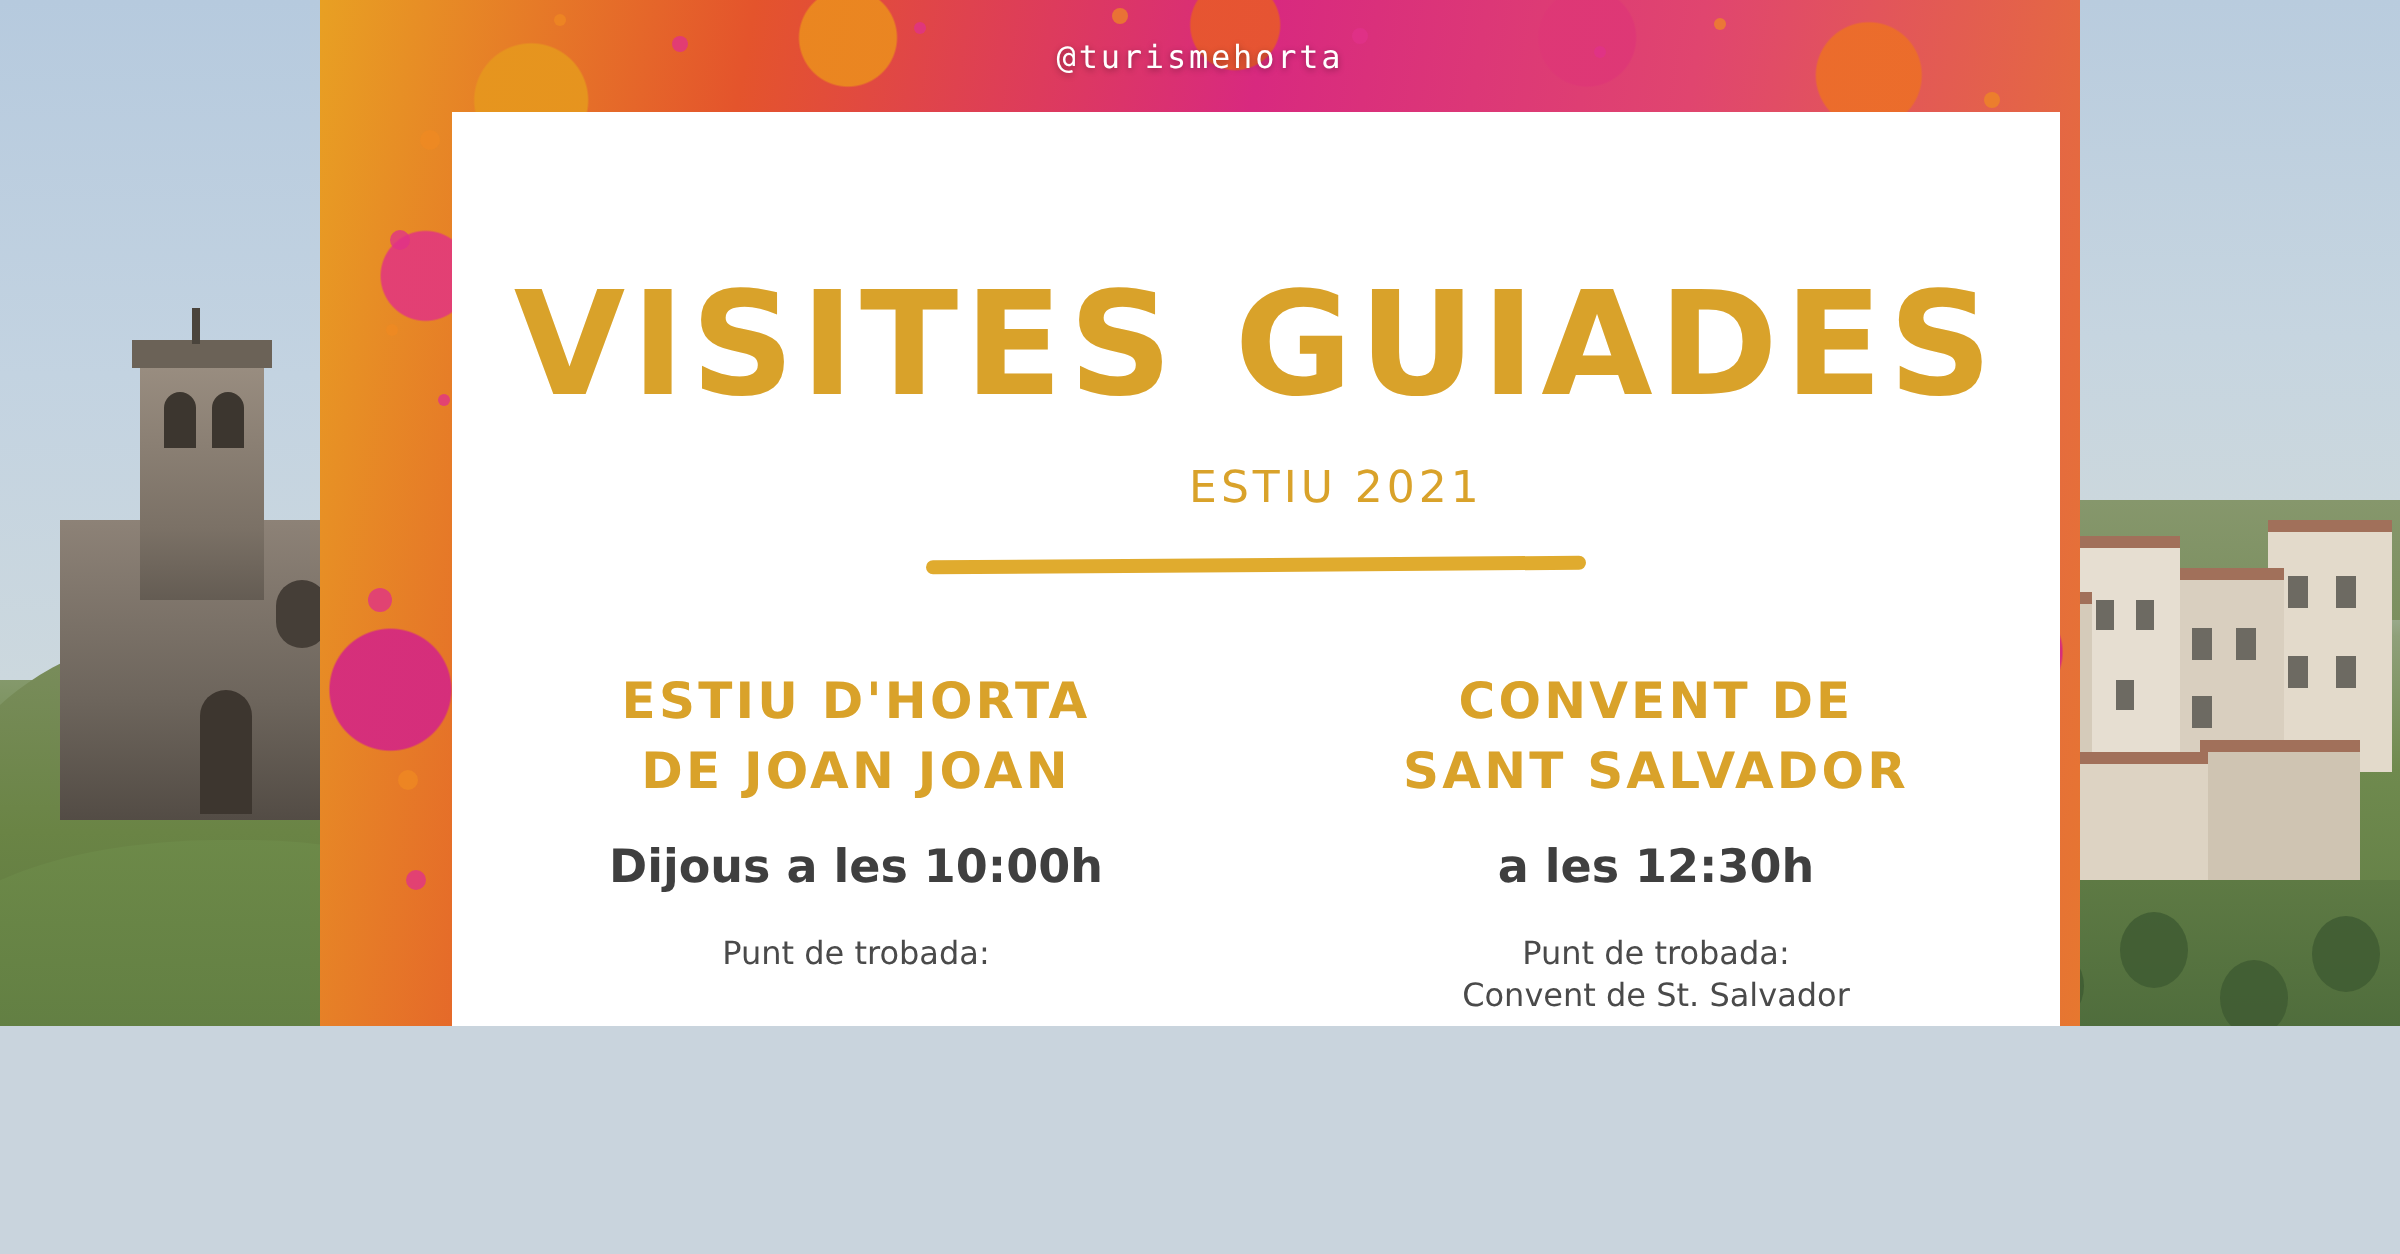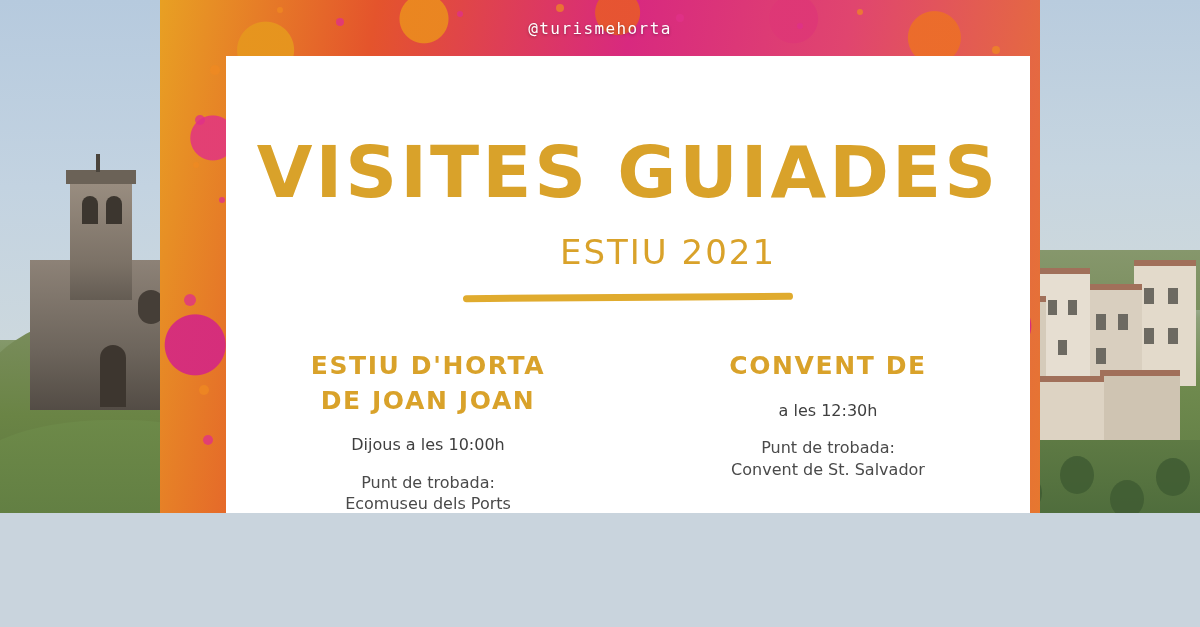--- a/index.html
+++ b/index.html
@@ -230,21 +230,21 @@
     margin: 83px 0 0 0;
     font-size: 72px;
     line-height: 1;
     font-weight: 700;
     letter-spacing: 3px;
     color: #d9a22a;
     font-family: "DejaVu Sans", sans-serif;
   }
   .subtitle {
     margin: 24px 40px 0 0;
-    font-size: 34px;
+    font-size: 22px;
     letter-spacing: 2px;
     color: #d9a22a;
     font-weight: 400;
     text-align: center;
     padding-left: 120px;
     font-family: "DejaVu Sans", sans-serif;
   }
   .rule {
     margin: 22px auto 0 auto;
     width: 330px;
@@ -266,22 +266,22 @@
   .col-heading {
     font-size: 25px;
     font-weight: 700;
     letter-spacing: 1.6px;
     color: #d9a22a;
     line-height: 1.38;
     font-family: "DejaVu Sans", sans-serif;
   }
   .col-time {
     margin-top: 17px;
-    font-size: 16px;
-    font-weight: 400;
+    font-size: 23px;
+    font-weight: 700;
     color: #3f3f3f;
     line-height: 1.3;
     font-family: "DejaVu Sans", sans-serif;
   }
   .col-meet-label {
     margin-top: 16px;
     font-size: 16px;
     color: #4a4a4a;
     line-height: 1.35;
     font-family: "DejaVu Sans", sans-serif;
@@ -422,26 +422,26 @@
     <div class="columns">
       <div class="col">
         <div class="col-heading">
           <div>ESTIU D'HORTA</div>
           <div>DE JOAN JOAN</div>
         </div>
         <div class="col-time">
           <div>Dijous a les 10:00h</div>
         </div>
         <div class="col-meet-label">Punt de trobada:</div>
-        <div class="col-meet-place">Ecomuseu dels Ports</div>
       </div>
 
       <div class="col">
         <div class="col-heading">
           <div>CONVENT DE</div>
+          <div>SANT SALVADOR</div>
         </div>
         <div class="col-time">
           <div>a les 12:30h</div>
         </div>
         <div class="col-meet-label">Punt de trobada:</div>
         <div class="col-meet-place">Convent de St. Salvador</div>
       </div>
     </div>
   </div>
 

